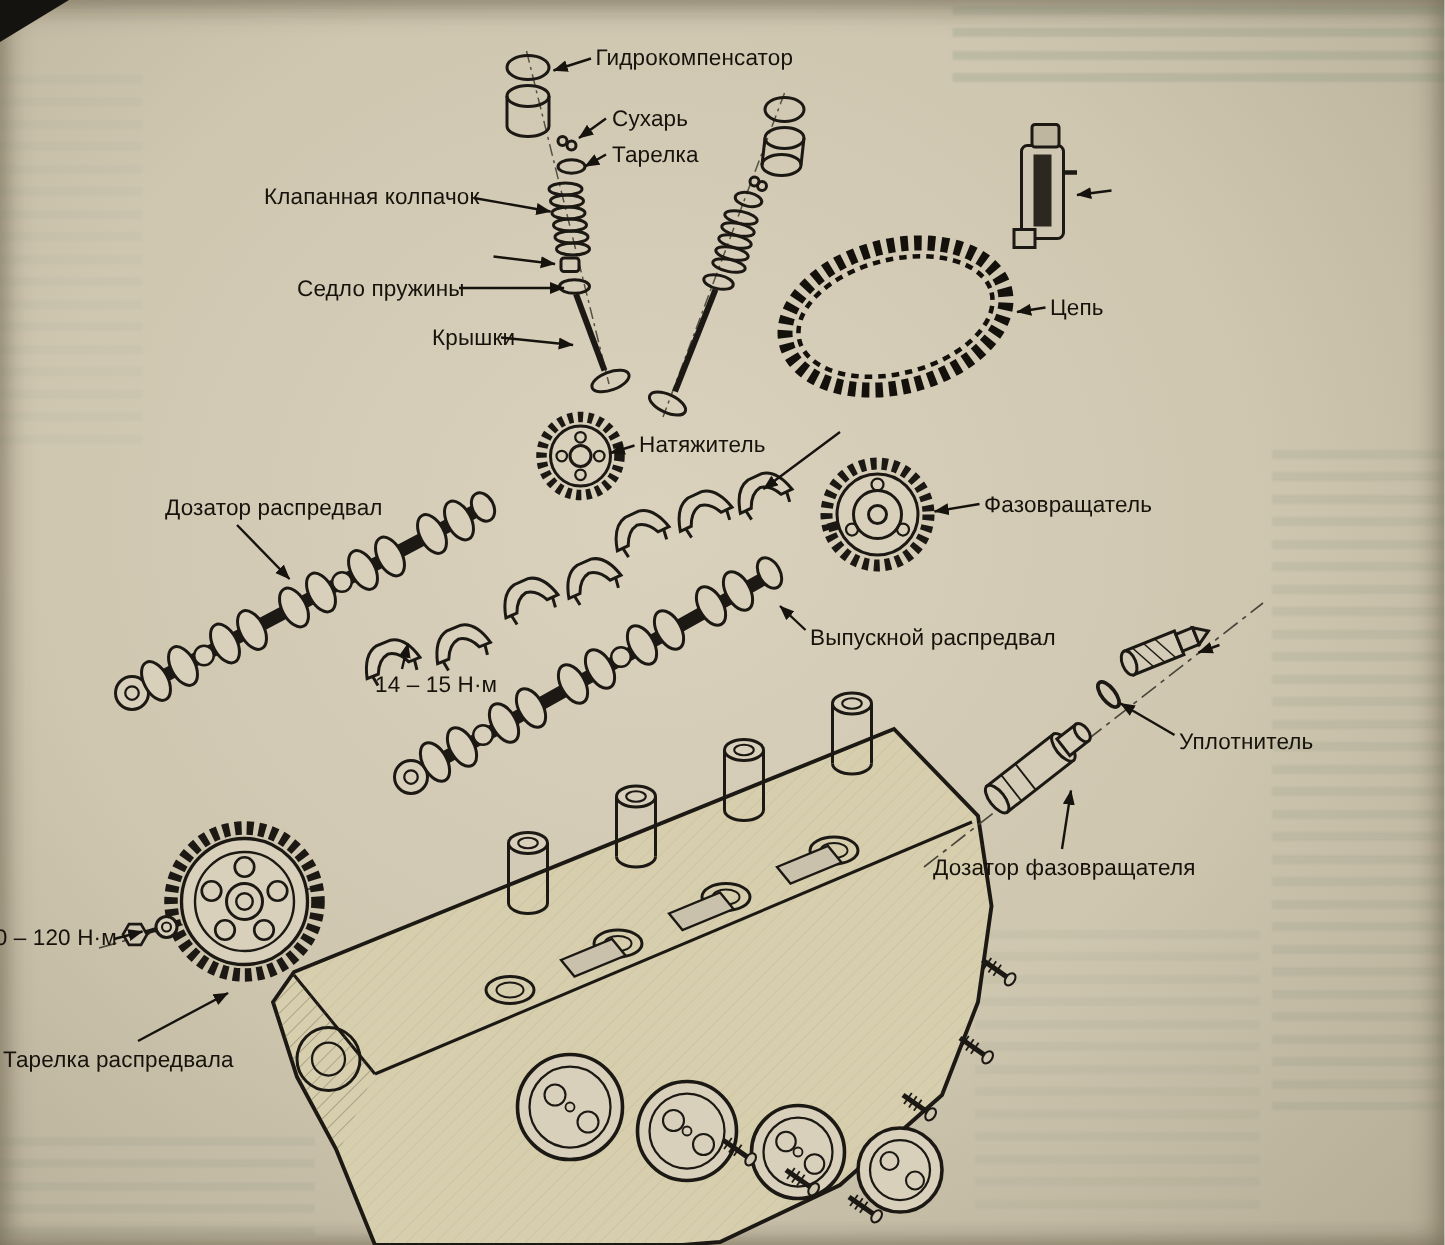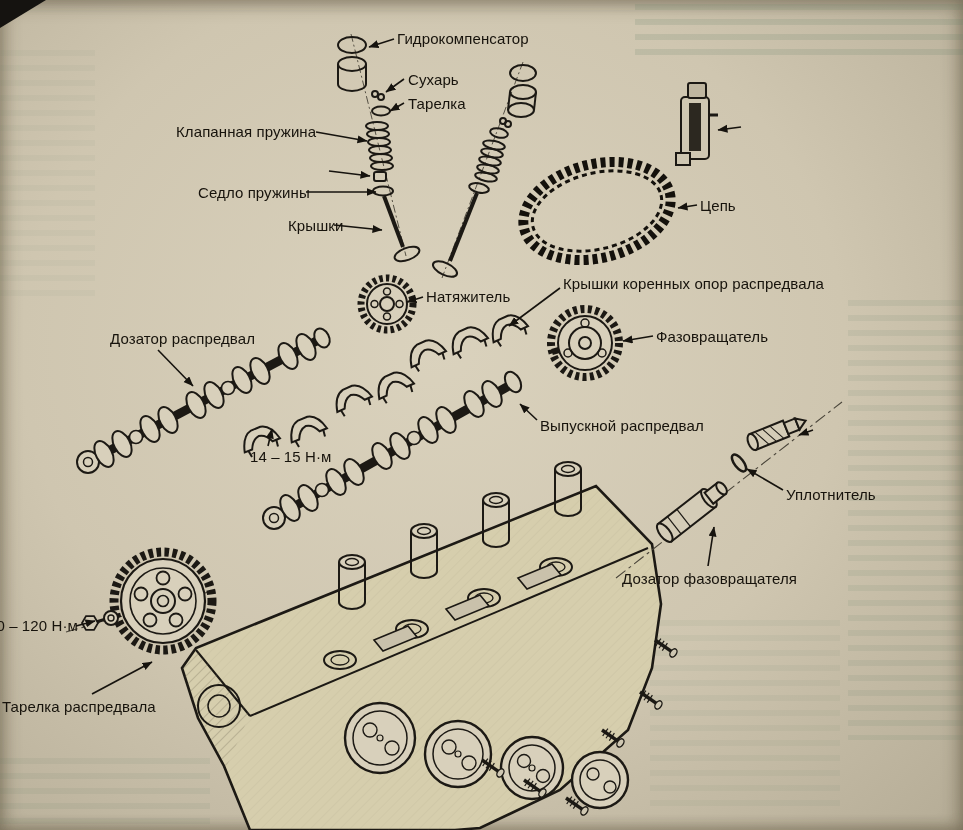--- a/index.html
+++ b/index.html
@@ -327,26 +327,25 @@
       <line x1="783" y1="490" x2="747" y2="469" marker-end="url(#arr)"></line>
       <line x1="708" y1="566" x2="714" y2="527" marker-end="url(#arr)"></line>
       <line x1="76" y1="626" x2="95" y2="621" marker-end="url(#arr)"></line>
       <line x1="92" y1="694" x2="152" y2="662" marker-end="url(#arr)"></line>
     </g>
   </svg>
 
   <div class="label" style="left:397px;top:30px">Гидрокомпенсатор</div>
   <div class="label" style="left:408px;top:71px">Сухарь</div>
   <div class="label" style="left:408px;top:95px">Тарелка</div>
-  <div class="label" style="left:176px;top:123px">Клапанная пружина</div>
+  <div class="label" style="left:176px;top:123px">Клапанная колпачок</div>
   <div class="label" style="left:198px;top:184px">Седло пружины</div>
   <div class="label" style="left:288px;top:217px">Крышки</div>
   <div class="label" style="left:700px;top:197px">Цепь</div>
   <div class="label" style="left:426px;top:288px">Натяжитель</div>
-  <div class="label" style="left:563px;top:275px">Крышки коренных опор распредвала</div>
   <div class="label" style="left:656px;top:328px">Фазовращатель</div>
   <div class="label" style="left:110px;top:330px">Дозатор распредвал</div>
   <div class="label" style="left:540px;top:417px">Выпускной распредвал</div>
   <div class="label" style="left:250px;top:448px">14 – 15 Н·м</div>
   <div class="label" style="left:786px;top:486px">Уплотнитель</div>
   <div class="label" style="left:622px;top:570px">Дозатор фазовращателя</div>
   <div class="label" style="left:-12px;top:617px">00 – 120 Н·м</div>
   <div class="label" style="left:2px;top:698px">Тарелка распредвала</div>
 
 </div>

